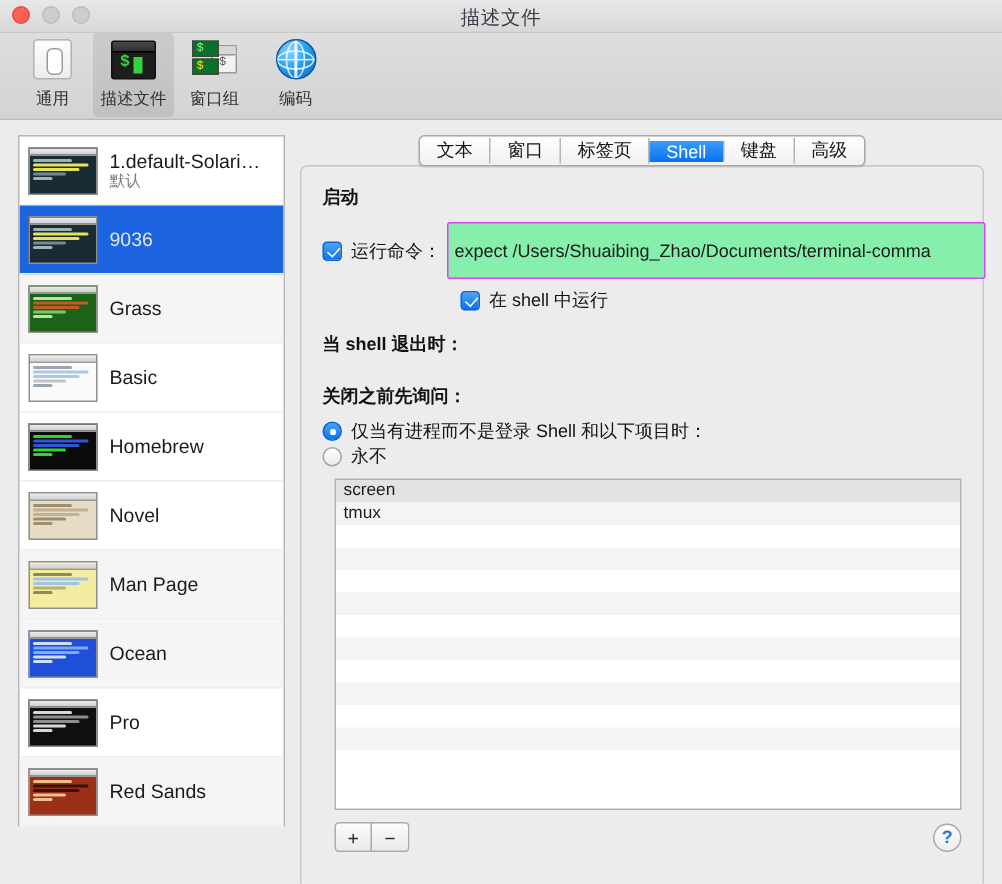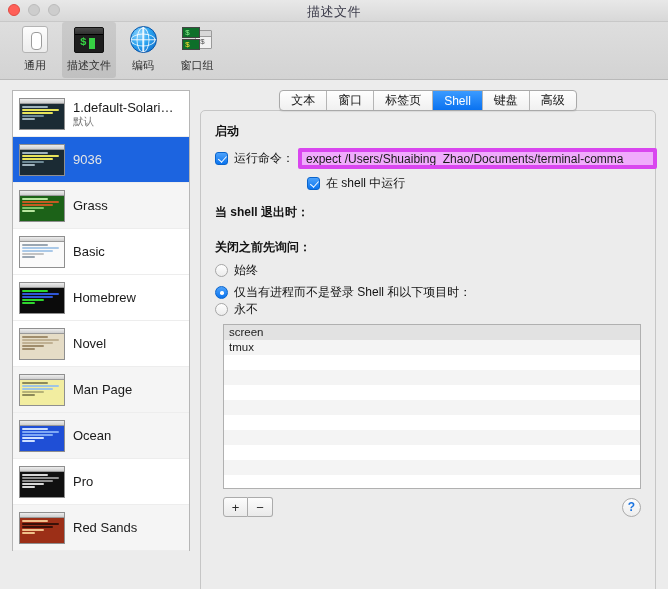--- a/index.html
+++ b/index.html
@@ -218,20 +218,21 @@
     margin-bottom: -1px;
   }
   .tabs {
     display: flex;
     background: linear-gradient(to bottom,#fefefe,#f0f0f0);
     border: 1px solid #a9a9a9;
     border-radius: 4px;
     overflow: hidden;
     height: 21px;
     box-shadow: 0 1px 1px rgba(0,0,0,0.08);
+    align-items: center;
   }
   .tab {
     padding: 0 11px; display: flex; align-items: center;
     font-size: 12px; color: #141414;
     border-right: 1px solid #b5b5b5;
     cursor: default;
   }
   .tab:last-child { border-right: none; }
   .tab.active {
     background: linear-gradient(to bottom,#3b9bff,#0a72f0);
@@ -257,23 +258,23 @@
   }
   .cb::after {
     content: ""; position: absolute; left: 4px; top: 1px;
     width: 3.5px; height: 7px;
     border: solid #fff; border-width: 0 1.8px 1.8px 0;
     transform: rotate(42deg);
   }
   .cb-label { font-size: 12px; color: #131313; margin-left: 6px; }
 
   .textfield {
-    height: 21px;
-    background: #f0abfc;
-    border: 4px solid #d946ef;
+    height: 38px;
+    background: #86efac;
+    border: 1px solid #d946ef;
     border-radius: 2px;
     font-size: 12px; color: #1a1a1a;
     padding: 0 4px;
     display: flex; align-items: center;
     white-space: nowrap; overflow: hidden;
   }
 
   .select {
     width: 145px; height: 21px;
     background: linear-gradient(to bottom,#fefefe,#f0f0f0);
@@ -309,21 +310,21 @@
   }
   .radio.on::after {
     content: ""; position: absolute; left: 4px; top: 4px;
     width: 3.5px; height: 3.5px; border-radius: 50%; background: #fff;
   }
   .radio-label { font-size: 12px; color: #131313; margin-left: 6px; }
 
   .listbox {
     background: #fff;
     border: 1px solid #b0b0b0;
-    height: 165px; overflow: hidden;
+    height: 221px; overflow: hidden;
     margin-top: 6px;
   }
   .lrow {
     height: 15px; line-height: 15px;
     font-size: 11.5px; color: #1d1d1d;
     padding: 0 5px;
   }
   .lrow.stripe { background: #f4f4f4; }
   .lrow.first { background: #e2e2e2; }
 
@@ -379,36 +380,36 @@
         <div class="ic-profile">
             <div class="bar"></div>
             <span class="dollar">$</span>
             <span class="cursor"></span>
           </div>
       </div>
       <div class="tblabel">描述文件</div>
     </div>
     <div class="tbitem">
       <div class="tbicon">
-        <div class="ic-globe">
-            <span class="globe-e1"></span>
-            <span class="globe-e2"></span>
-          </div>
-      </div>
-      <div class="tblabel">编码</div>
-    </div>
-    <div class="tbitem">
-      <div class="tbicon">
         <div class="ic-group">
             <div class="w1"></div>
             <div class="w2"></div>
             <div class="w3"></div>
           </div>
       </div>
       <div class="tblabel">窗口组</div>
+    </div>
+    <div class="tbitem">
+      <div class="tbicon">
+        <div class="ic-globe">
+            <span class="globe-e1"></span>
+            <span class="globe-e2"></span>
+          </div>
+      </div>
+      <div class="tblabel">编码</div>
     </div>
   </div>
 
   <div class="body">
 
     <div class="sidebar">
       <div class="profile-list">
 
         <div class="prow">
           <div class="thumb" style="background:#1b2b34">
@@ -615,24 +616,20 @@
         </div>
 
         <div class="sp12"></div>
         <div class="section-title">当 shell 退出时：</div>
         <div class="sp6"></div>
 
         <div class="sp12"></div>
         <div class="section-title">关闭之前先询问：</div>
         <div class="sp6"></div>
 
-        <div class="row" style="margin-bottom:5px">
-          <div class="radio"></div>
-          <div class="radio-label">始终</div>
-        </div>
         <div class="row">
           <div class="radio on"></div>
           <div class="radio-label">仅当有进程而不是登录 Shell 和以下项目时：</div>
         </div>
         <div class="row" style="margin-bottom:5px">
           <div class="radio"></div>
           <div class="radio-label">永不</div>
         </div>
 
         <div class="listbox" style="margin-left:8px">

